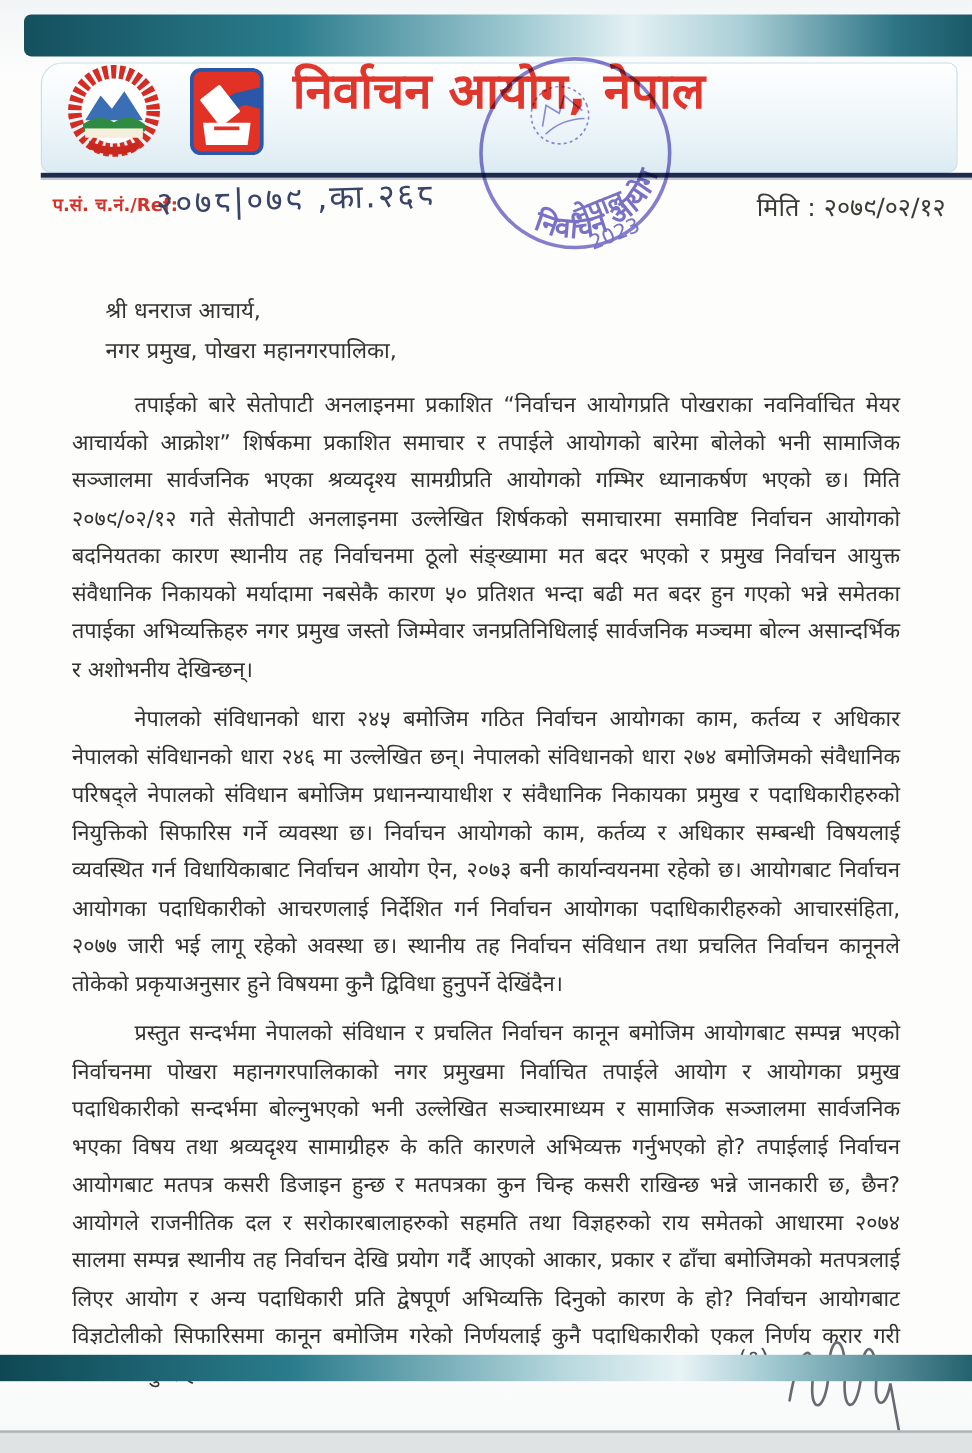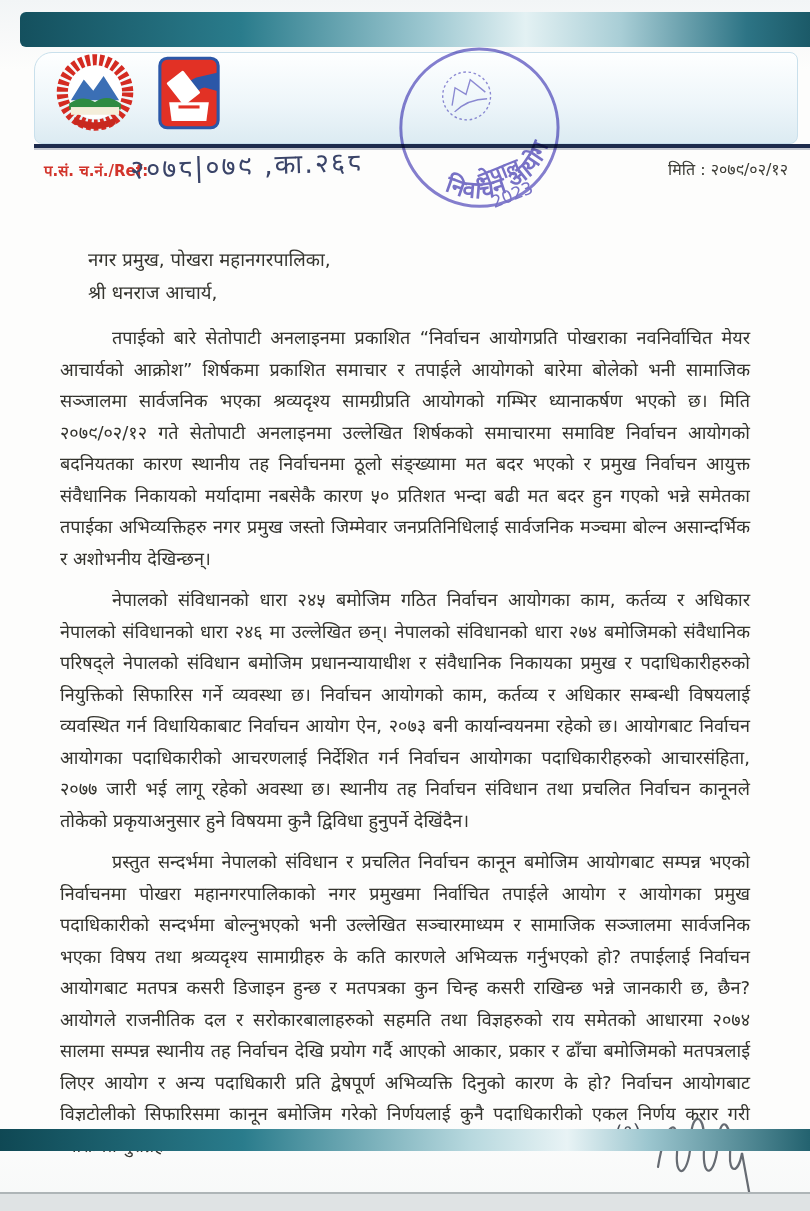--- a/index.html
+++ b/index.html
@@ -45,21 +45,21 @@
   }
   .stamp-stroke{fill:none;stroke:#6a62c6;stroke-width:3.5;}
   .stamp-thin{fill:none;stroke:#7b74cd;stroke-width:1.6;}
   .stamp-text{fill:#5b53bd;font-family:"DejaVu Sans",sans-serif;}
   
   .ref-label{position:absolute;left:44px;top:160px;font-size:15px;font-weight:700;color:#d2342b;}
   .ref-value{
     position:absolute;left:130px;top:146px;font-size:27px;color:#3a4468;
     transform:rotate(-2deg);letter-spacing:2px;white-space:nowrap;
   }
-  .date-line{position:absolute;right:22px;top:158px;font-size:16px;color:#3c3c35;white-space:nowrap;}
+  .date-line{position:absolute;right:22px;top:158px;font-size:21px;color:#3c3c35;white-space:nowrap;}
   
   .subject{position:absolute;left:0;right:0;top:196px;text-align:center;font-size:18.5px;color:#35352f;}
   
   .recipient{position:absolute;left:88px;top:243px;font-size:18.5px;line-height:33px;color:#35352f;}
   
   .body-text{
     position:absolute;left:60px;top:322px;width:690px;
     font-size:18px;line-height:31.5px;text-align:justify;color:#33332d;
   }
   .body-text p{margin:0 0 10px 0;text-indent:52px;}
@@ -101,20 +101,21 @@
   </svg>
 
   <svg class="ec-logo" viewBox="0 0 100 118" aria-hidden="true">
     <rect x="3" y="3" width="94" height="112" rx="12" fill="#e23125" stroke="#2b57a8" stroke-width="5"></rect>
     <path d="M97,26 L62,34 Q49,39 44,50 L56,66 Q64,52 75,50 L97,56 Z" fill="#2b57a8"></path>
     <rect x="24" y="28" width="34" height="46" rx="2" transform="rotate(-38 41 51)" fill="#ffffff"></rect>
     <path d="M18,74 L82,74 L78,104 L22,104 Z" fill="#ffffff"></path>
     <rect x="33" y="79" width="34" height="5" fill="#e23125"></rect>
   </svg>
 
+  <div class="org-np">निर्वाचन आयोग, नेपाल</div>
 
   <svg class="stamp" viewBox="0 0 220 220" aria-hidden="true">
     <defs>
       <path id="stampArc" d="M 26 118 A 86 86 0 0 0 194 114" fill="none"></path>
     </defs>
     <circle cx="110" cy="102" r="92" class="stamp-stroke"></circle>
     <circle cx="110" cy="62" r="28" class="stamp-thin" stroke-dasharray="3 3"></circle>
     <path d="M90,66 L101,48 L110,60 L121,46 L132,66" class="stamp-thin"></path>
     <path d="M90,74 Q110,66 131,74" class="stamp-thin"></path>
     <text font-size="27" font-weight="bold" class="stamp-text">
@@ -123,22 +124,22 @@
     <text x="112" y="168" text-anchor="middle" font-size="24" font-weight="bold" class="stamp-text">नेपाल</text>
     <text x="116" y="196" text-anchor="middle" font-size="20" class="stamp-text">2023</text>
   </svg>
 
   <div class="ref-label">प.सं. च.नं./Ref:</div>
   <div class="ref-value">२०७८|०७९ ,का.२६८</div>
   <div class="date-line">मिति : २०७९/०२/१२</div>
 
 
   <div class="recipient">
+    <div>श्री धनराज आचार्य,</div>
     <div>नगर प्रमुख, पोखरा महानगरपालिका,</div>
-    <div>श्री धनराज आचार्य,</div>
   </div>
 
   <div class="body-text">
     <p>तपाईको बारे सेतोपाटी अनलाइनमा प्रकाशित “निर्वाचन आयोगप्रति पोखराका नवनिर्वाचित मेयर आचार्यको आक्रोश” शिर्षकमा प्रकाशित समाचार र तपाईले आयोगको बारेमा बोलेको भनी सामाजिक सञ्जालमा सार्वजनिक भएका श्रव्यदृश्य सामग्रीप्रति आयोगको गम्भिर ध्यानाकर्षण भएको छ। मिति २०७९/०२/१२ गते सेतोपाटी अनलाइनमा उल्लेखित शिर्षकको समाचारमा समाविष्ट निर्वाचन आयोगको बदनियतका कारण स्थानीय तह निर्वाचनमा ठूलो संङ्ख्यामा मत बदर भएको र प्रमुख निर्वाचन आयुक्त संवैधानिक निकायको मर्यादामा नबसेकै कारण ५० प्रतिशत भन्दा बढी मत बदर हुन गएको भन्ने समेतका तपाईका अभिव्यक्तिहरु नगर प्रमुख जस्तो जिम्मेवार जनप्रतिनिधिलाई सार्वजनिक मञ्चमा बोल्न असान्दर्भिक र अशोभनीय देखिन्छन्।</p>
     <p>नेपालको संविधानको धारा २४५ बमोजिम गठित निर्वाचन आयोगका काम, कर्तव्य र अधिकार नेपालको संविधानको धारा २४६ मा उल्लेखित छन्। नेपालको संविधानको धारा २७४ बमोजिमको संवैधानिक परिषद्ले नेपालको संविधान बमोजिम प्रधानन्यायाधीश र संवैधानिक निकायका प्रमुख र पदाधिकारीहरुको नियुक्तिको सिफारिस गर्ने व्यवस्था छ। निर्वाचन आयोगको काम, कर्तव्य र अधिकार सम्बन्धी विषयलाई व्यवस्थित गर्न विधायिकाबाट निर्वाचन आयोग ऐन, २०७३ बनी कार्यान्वयनमा रहेको छ। आयोगबाट निर्वाचन आयोगका पदाधिकारीको आचरणलाई निर्देशित गर्न निर्वाचन आयोगका पदाधिकारीहरुको आचारसंहिता, २०७७ जारी भई लागू रहेको अवस्था छ। स्थानीय तह निर्वाचन संविधान तथा प्रचलित निर्वाचन कानूनले तोकेको प्रकृयाअनुसार हुने विषयमा कुनै द्विविधा हुनुपर्ने देखिंदैन।</p>
     <p>प्रस्तुत सन्दर्भमा नेपालको संविधान र प्रचलित निर्वाचन कानून बमोजिम आयोगबाट सम्पन्न भएको निर्वाचनमा पोखरा महानगरपालिकाको नगर प्रमुखमा निर्वाचित तपाईले आयोग र आयोगका प्रमुख पदाधिकारीको सन्दर्भमा बोल्नुभएको भनी उल्लेखित सञ्चारमाध्यम र सामाजिक सञ्जालमा सार्वजनिक भएका विषय तथा श्रव्यदृश्य सामाग्रीहरु के कति कारणले अभिव्यक्त गर्नुभएको हो? तपाईलाई निर्वाचन आयोगबाट मतपत्र कसरी डिजाइन हुन्छ र मतपत्रका कुन चिन्ह कसरी राखिन्छ भन्ने जानकारी छ, छैन? आयोगले राजनीतिक दल र सरोकारबालाहरुको सहमति तथा विज्ञहरुको राय समेतको आधारमा २०७४ सालमा सम्पन्न स्थानीय तह निर्वाचन देखि प्रयोग गर्दै आएको आकार, प्रकार र ढाँचा बमोजिमको मतपत्रलाई लिएर आयोग र अन्य पदाधिकारी प्रति द्वेषपूर्ण अभिव्यक्ति दिनुको कारण के हो? निर्वाचन आयोगबाट विज्ञटोलीको सिफारिसमा कानून बमोजिम गरेको निर्णयलाई कुनै पदाधिकारीको एकल निर्णय करार गरी व्यक्तिगत दुराग्रह</p>
   </div>
 
   <div class="page-number">(१)</div>
 

